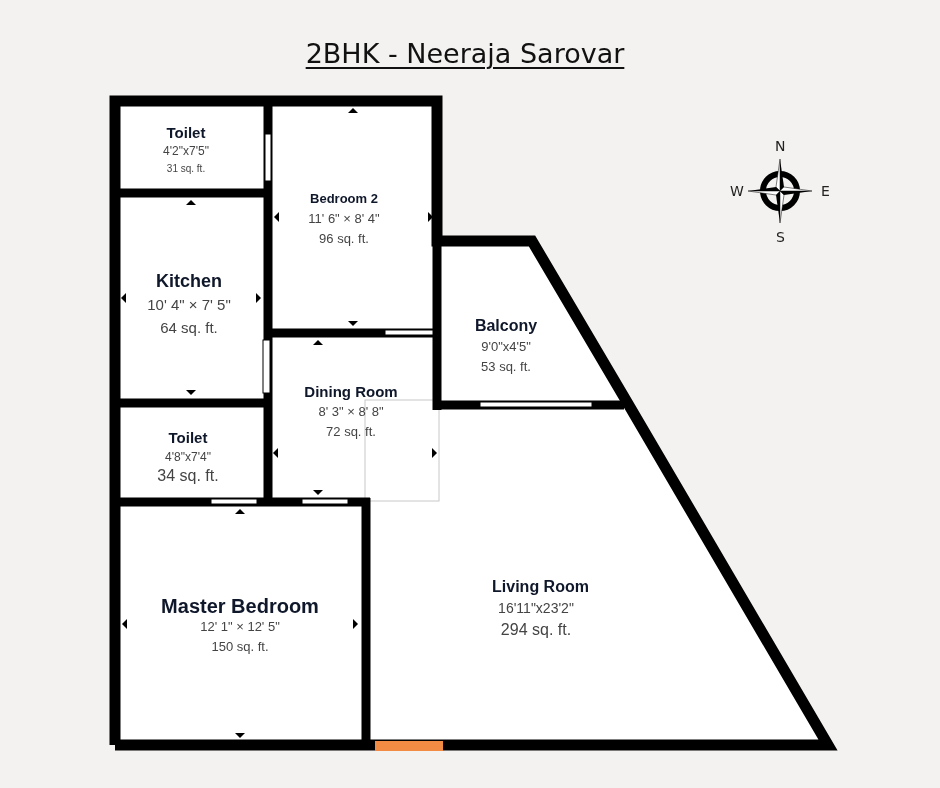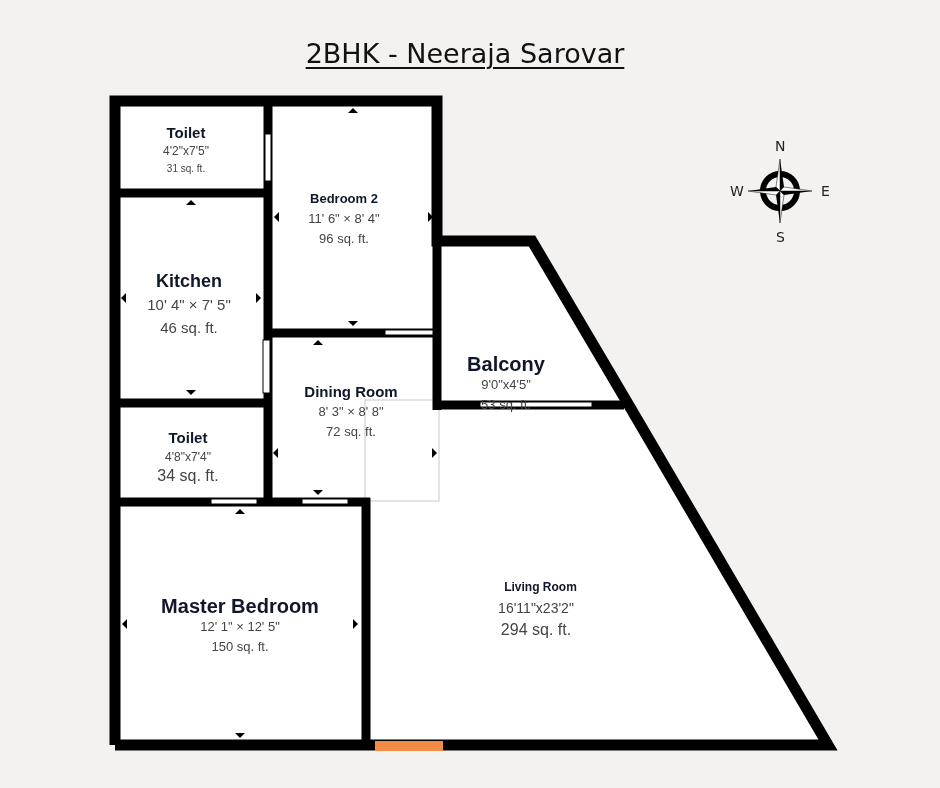--- a/index.html
+++ b/index.html
@@ -120,25 +120,25 @@
 
 <div class="room-label" style="left:344px; top:189px;">
   <div class="name" style="font-size:13px;line-height:20px;">Bedroom 2</div>
   <div class="dim">11' 6" × 8' 4"</div>
   <div class="area">96 sq. ft.</div>
 </div>
 
 <div class="room-label" style="left:189px; top:269px;">
   <div class="name" style="font-size:18px;line-height:24px;">Kitchen</div>
   <div class="dim" style="font-size:15px;line-height:23px;">10' 4" × 7' 5"</div>
-  <div class="area" style="font-size:15px;line-height:23px;">46 sq. ft.</div>
+  <div class="area" style="font-size:15px;line-height:23px;">64 sq. ft.</div>
 </div>
 
 <div class="room-label" style="left:506px; top:315px;">
-  <div class="name" style="font-size:20px;line-height:22px;margin-top:38px;">Balcony</div>
+  <div class="name" style="font-size:16px;line-height:22px;">Balcony</div>
   <div class="dim">9'0"x4'5"</div>
   <div class="area">53 sq. ft.</div>
 </div>
 
 <div class="room-label" style="left:351px; top:382px;">
   <div class="name" style="font-size:15px;line-height:20px;">Dining Room</div>
   <div class="dim">8' 3" × 8' 8"</div>
   <div class="area">72 sq. ft.</div>
 </div>
 
@@ -148,16 +148,16 @@
   <div class="area" style="font-size:16px;line-height:18px;">34 sq. ft.</div>
 </div>
 
 <div class="room-label" style="left:240px; top:595px;">
   <div class="name" style="font-size:20px;line-height:22px;">Master Bedroom</div>
   <div class="dim">12' 1" × 12' 5"</div>
   <div class="area">150 sq. ft.</div>
 </div>
 
 <div class="room-label" style="left:536px; top:576px;">
-  <div class="name" style="font-size:12px;line-height:22px;padding-left:9px;">Living Room</div>
+  <div class="name" style="font-size:16px;line-height:22px;padding-left:9px;">Living Room</div>
   <div class="dim" style="font-size:14px;line-height:21px;">16'11"x23'2"</div>
   <div class="area" style="font-size:16px;line-height:21px;">294 sq. ft.</div>
 </div>
 
 </body></html>

